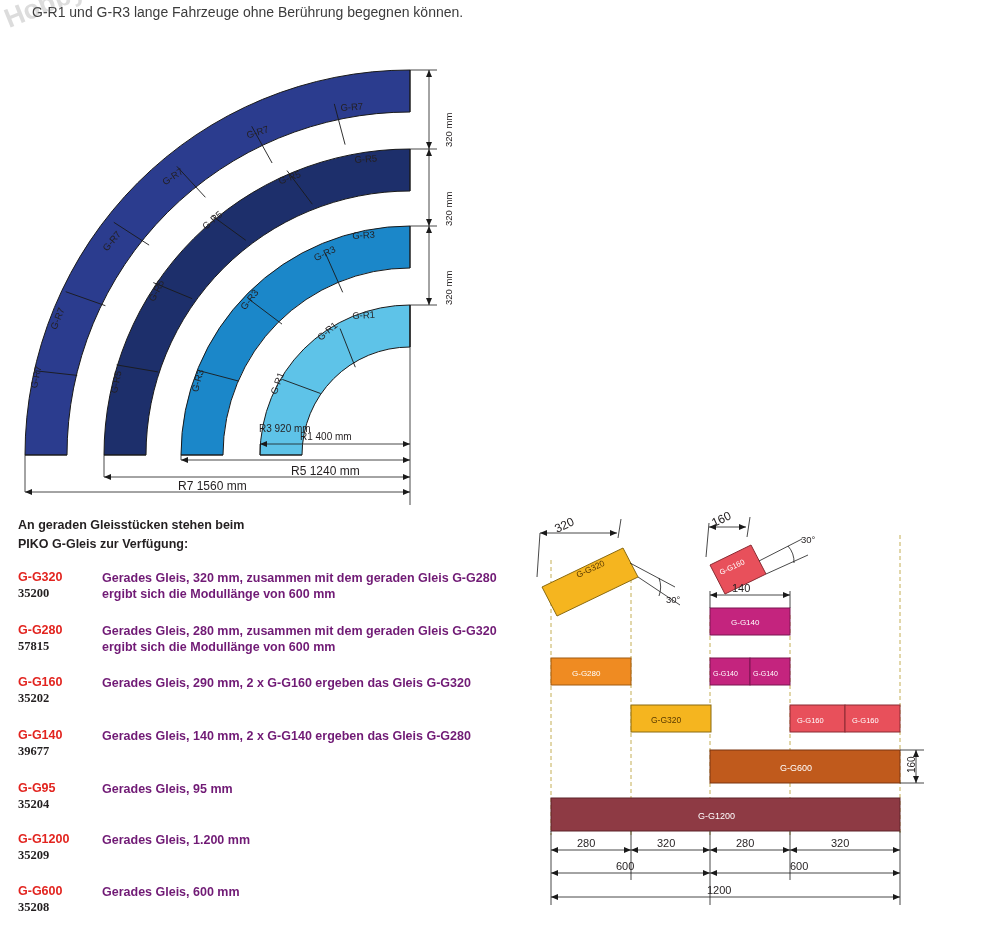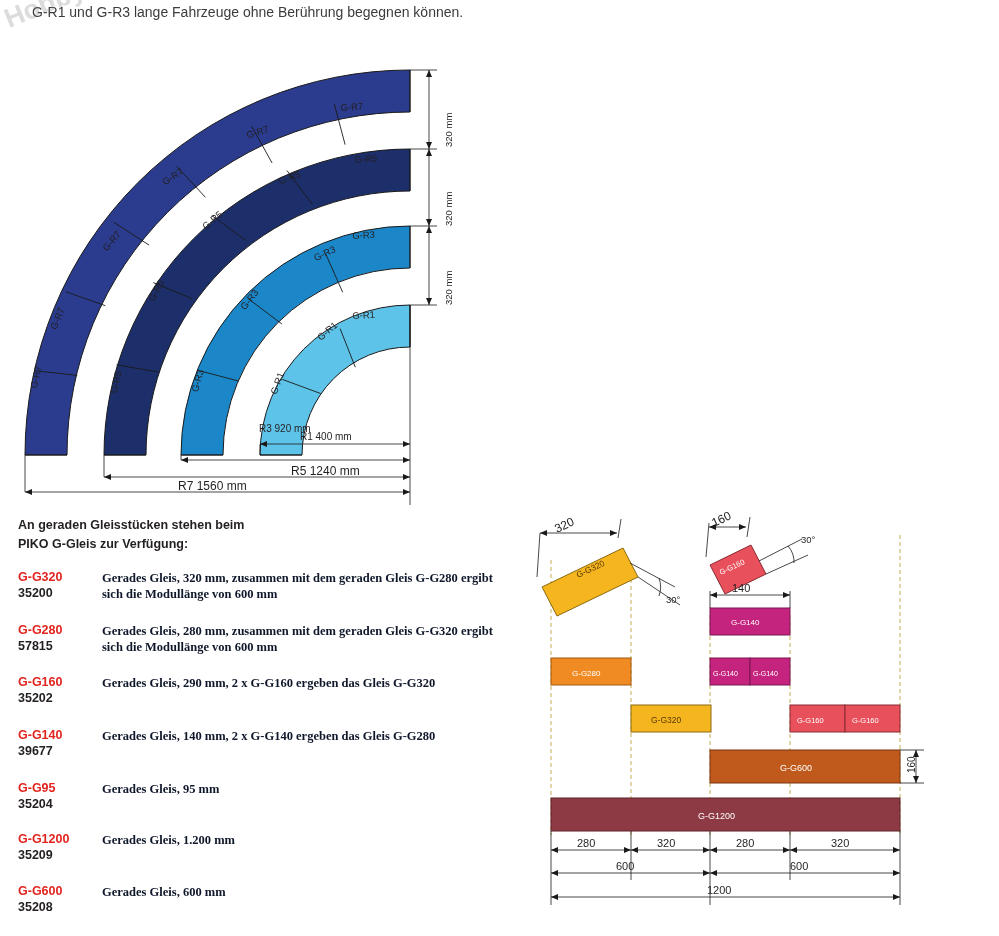--- a/index.html
+++ b/index.html
@@ -48,25 +48,25 @@
     left:18px; top:516px; width:330px;
     font-size:12.5px; font-weight:bold; line-height:1.5; color:#231f20;
   }
   .item { position:absolute; left:18px; width:480px; }
   .item .code {
     position:absolute; left:0; top:0; width:76px;
     font-size:12.5px; font-weight:bold; color:#e2241f;
   }
   .item .art {
     position:absolute; left:0; top:16px; width:76px;
-    font-size:12.5px; font-weight:bold; color:#231f20;
+    font-size:12.5px; font-weight:bold; color:#231f20;font-family:Liberation Serif, serif;
   }
   .item .desc {
     position:absolute; left:84px; top:0; width:400px;
-    font-size:12.5px; font-weight:bold; line-height:1.3; color:#0f172a;font-family:Liberation Serif, serif;
+    font-size:12.5px; font-weight:bold; line-height:1.3; color:#701a75;
   }
 
   
   #schem { left:520px; top:505px; width:479px; height:420px; }
 </style>
 </head>
 <body>
 
 <div class="abs intro">
   <span>G-R1 und G-R3 lange Fahrzeuge ohne Berührung begegnen können.</span>

